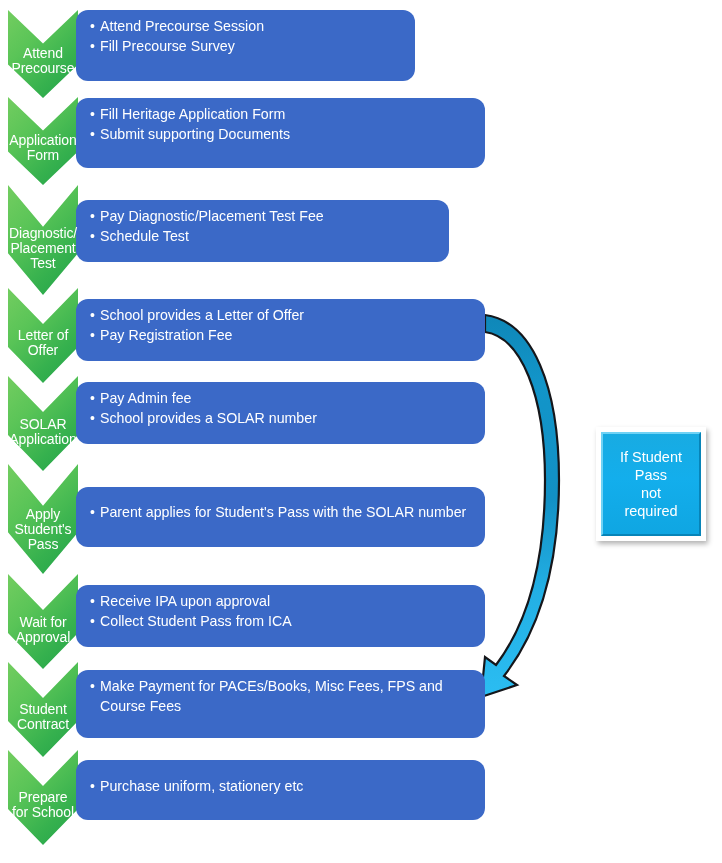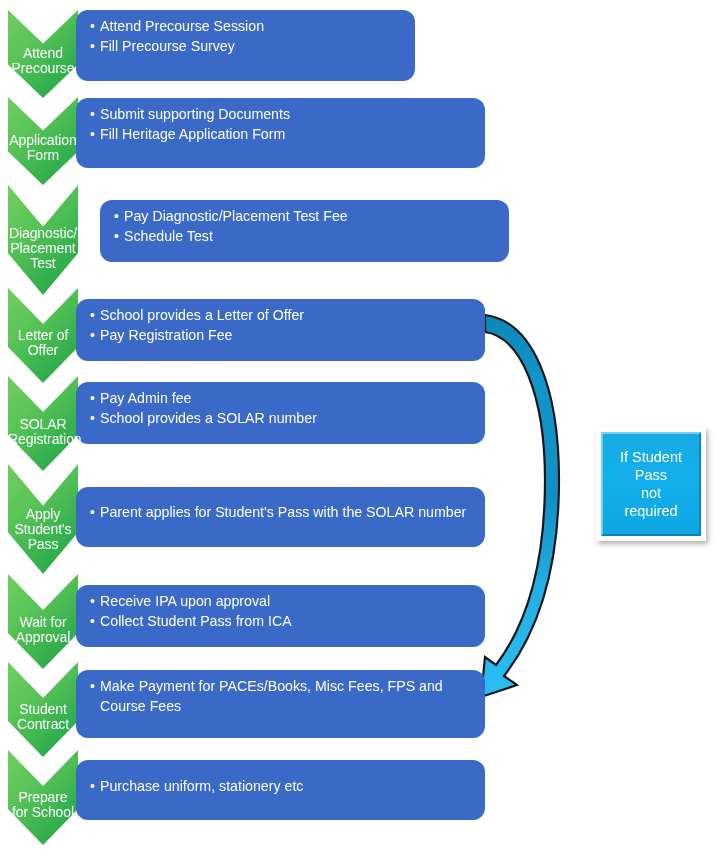--- a/index.html
+++ b/index.html
@@ -164,32 +164,32 @@
     </ul>
   </div>
 
   <div class="chevron" style="top:97px;height:88px;">
     <div class="shape"></div>
     <div class="clabel" style="top:36px;">Application
 Form</div>
   </div>
   <div class="bluebox" style="top:98px;height:70px;width:409px;">
     <ul>
+      <li>Fill Heritage Application Form</li>
       <li>Submit supporting Documents</li>
-      <li>Fill Heritage Application Form</li>
     </ul>
   </div>
 
   <div class="chevron" style="top:185px;height:110px;">
     <div class="shape"></div>
     <div class="clabel" style="top:41px;">Diagnostic/
 Placement
 Test</div>
   </div>
-  <div class="bluebox" style="top:200px;height:62px;width:409px;margin-left:24px;">
+  <div class="bluebox" style="top:200px;height:62px;width:373px;">
     <ul>
       <li>Pay Diagnostic/Placement Test Fee</li>
       <li>Schedule Test</li>
     </ul>
   </div>
 
   <div class="chevron" style="top:288px;height:95px;">
     <div class="shape"></div>
     <div class="clabel" style="top:40px;">Letter of
 Offer</div>
@@ -197,21 +197,21 @@
   <div class="bluebox" style="top:299px;height:62px;width:409px;">
     <ul>
       <li>School provides a Letter of Offer</li>
       <li>Pay Registration Fee</li>
     </ul>
   </div>
 
   <div class="chevron" style="top:376px;height:95px;">
     <div class="shape"></div>
     <div class="clabel" style="top:41px;">SOLAR
-Registration</div>
+Application</div>
   </div>
   <div class="bluebox" style="top:382px;height:62px;width:409px;">
     <ul>
       <li>Pay Admin fee</li>
       <li>School provides a SOLAR number</li>
     </ul>
   </div>
 
   <div class="chevron" style="top:464px;height:110px;">
     <div class="shape"></div>

